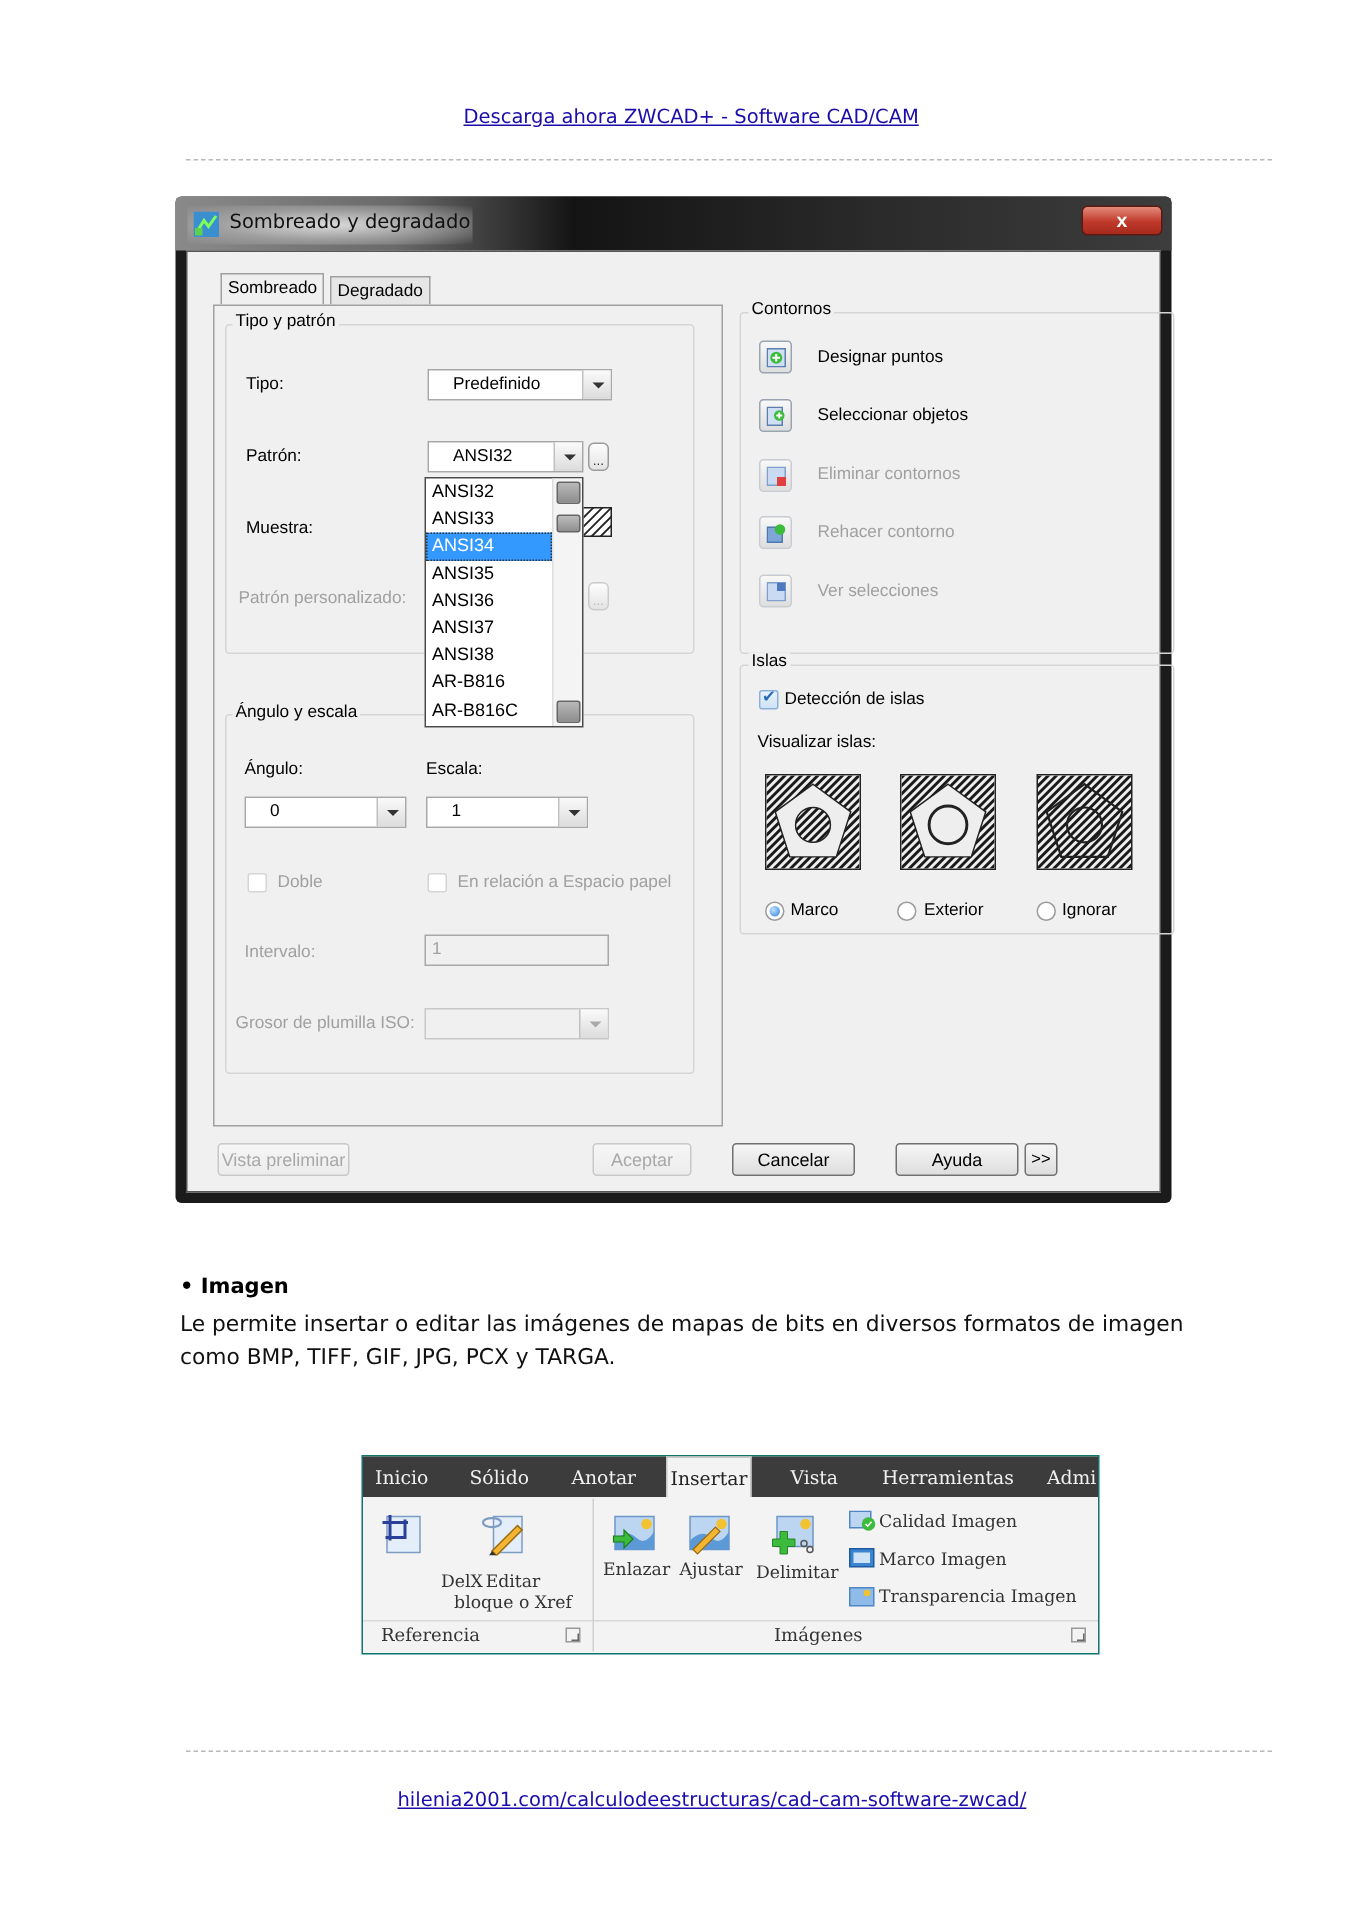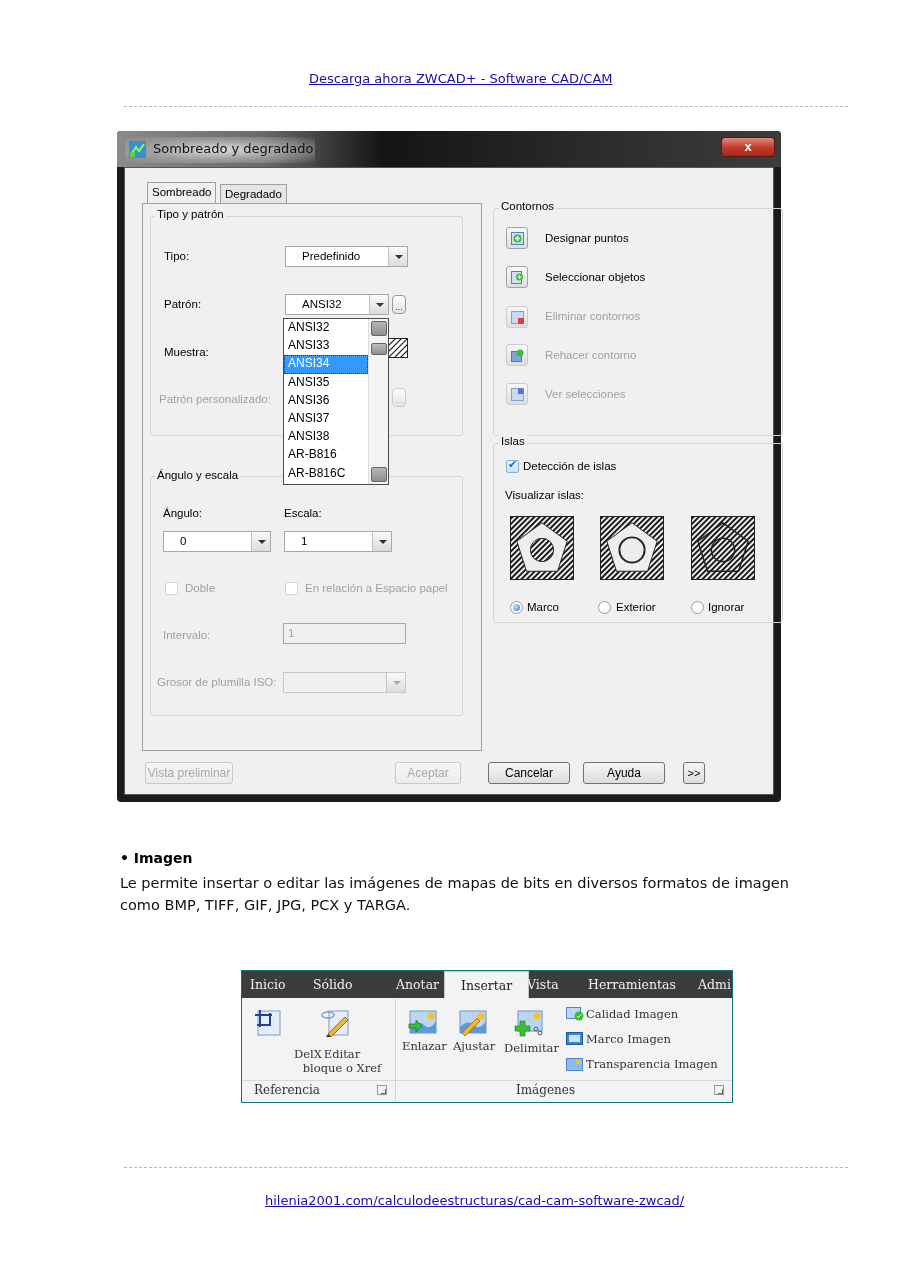--- a/index.html
+++ b/index.html
@@ -57,21 +57,21 @@
   .btn.dis { border-color: #c8c8c8; color: #a8a8a8; background: linear-gradient(#f6f6f6, #ececec); }
 
   
   .bullet-title { position: absolute; left: 120px; top: 850px; font-family: "DejaVu Sans", sans-serif; font-size: 14px; font-weight: bold; color: #000; }
   .para { position: absolute; left: 120px; top: 872px; width: 690px; font-family: "DejaVu Sans", sans-serif; font-size: 14.5px; line-height: 22px; color: #111; }
 
   
   .ribbon { position: absolute; left: 241px; top: 970px; width: 492px; height: 133px; background: #f3f3f3; border: 1px solid #0f766e; }
   .rtabs { position: absolute; left: 0; top: 0; width: 490px; height: 27px; background: #3c3c3c; }
   .rtab { position: absolute; top: 6px; font-family: "DejaVu Serif", serif; font-size: 12.5px; color: #f0f0f0; }
-  .rtab.active { top: 0; height: 27px; padding: 6px 16px; background: #f3f3f3; color: #222; border: 1px solid #c8c8c8; border-bottom: none; }
+  .rtab.active { top: 0; height: 27px; padding: 6px 2px; background: #f3f3f3; color: #222; border: 1px solid #c8c8c8; border-bottom: none; }
   .rlabel { position: absolute; font-family: "DejaVu Serif", serif; font-size: 11.5px; color: #333; text-align: center; line-height: 14px; }
   .rgroup-title { position: absolute; top: 112px; font-family: "DejaVu Serif", serif; font-size: 12px; color: #333; }
   .rsep { position: absolute; top: 28px; width: 1px; height: 102px; background: #d0d0d0; }
   .rfoot { position: absolute; left: 0; top: 109px; width: 490px; height: 1px; background: #d8d8d8; }
   .launcher { position: absolute; top: 114px; width: 10px; height: 10px; border: 1px solid #999; }
   .launcher:after { content: ""; position: absolute; left: 3px; top: 3px; width: 4px; height: 4px; border-right: 1px solid #666; border-bottom: 1px solid #666; }
   .ricon { position: absolute; width: 30px; height: 30px; }
   .sicon { position: absolute; width: 18px; height: 14px; }
 </style>
 </head>
@@ -229,21 +229,21 @@
     <div class="radio on" style="left:385px; top:433px;"></div>
     <div class="lbl" style="left:402px; top:433px;">Marco</div>
     <div class="radio" style="left:473px; top:433px;"></div>
     <div class="lbl" style="left:491px; top:433px;">Exterior</div>
     <div class="radio" style="left:566px; top:433px;"></div>
     <div class="lbl" style="left:583px; top:433px;">Ignorar</div>
 
     <div class="btn dis" style="left:20px; top:594px; width:88px;">Vista preliminar</div>
     <div class="btn dis" style="left:270px; top:594px; width:66px;">Aceptar</div>
     <div class="btn" style="left:363px; top:594px; width:82px;">Cancelar</div>
-    <div class="btn" style="left:458px; top:594px; width:82px;">Ayuda</div>
+    <div class="btn" style="left:472px; top:594px; width:82px;">Ayuda</div>
     <div class="btn" style="left:558px; top:594px; width:22px; font-size:11px;">&gt;&gt;</div>
   </div>
 </div>
 
 <div class="listbox">
   <div class="item">ANSI32</div>
   <div class="item">ANSI33</div>
   <div class="item sel">ANSI34</div>
   <div class="item">ANSI35</div>
   <div class="item">ANSI36</div>
@@ -258,21 +258,21 @@
   </div>
 </div>
 
 <div class="bullet-title">• Imagen</div>
 <div class="para">Le permite insertar o editar las imágenes de mapas de bits en diversos formatos de imagen como BMP, TIFF, GIF, JPG, PCX y TARGA.</div>
 
 <div class="ribbon">
   <div class="rtabs">
     <div class="rtab" style="left:8px;">Inicio</div>
     <div class="rtab" style="left:71px;">Sólido</div>
-    <div class="rtab" style="left:154px;">Anotar</div>
+    <div class="rtab" style="left:139px;">Anotar</div>
     <div class="rtab active" style="left:202px;">Insertar</div>
     <div class="rtab" style="left:285px;">Vista</div>
     <div class="rtab" style="left:346px;">Herramientas</div>
     <div class="rtab" style="left:456px;">Admi</div>
   </div>
 
   <svg class="ricon" style="left:10px; top:36px;" viewBox="0 0 30 30">
     <rect x="6" y="4" width="22" height="24" fill="#e4eefa" stroke="#7d9cc4"></rect>
     <path d="M3 8 H20 M8 3 V20 M5 18 H18 V6" stroke="#2a3f9a" stroke-width="2" fill="none"></path>
   </svg>

